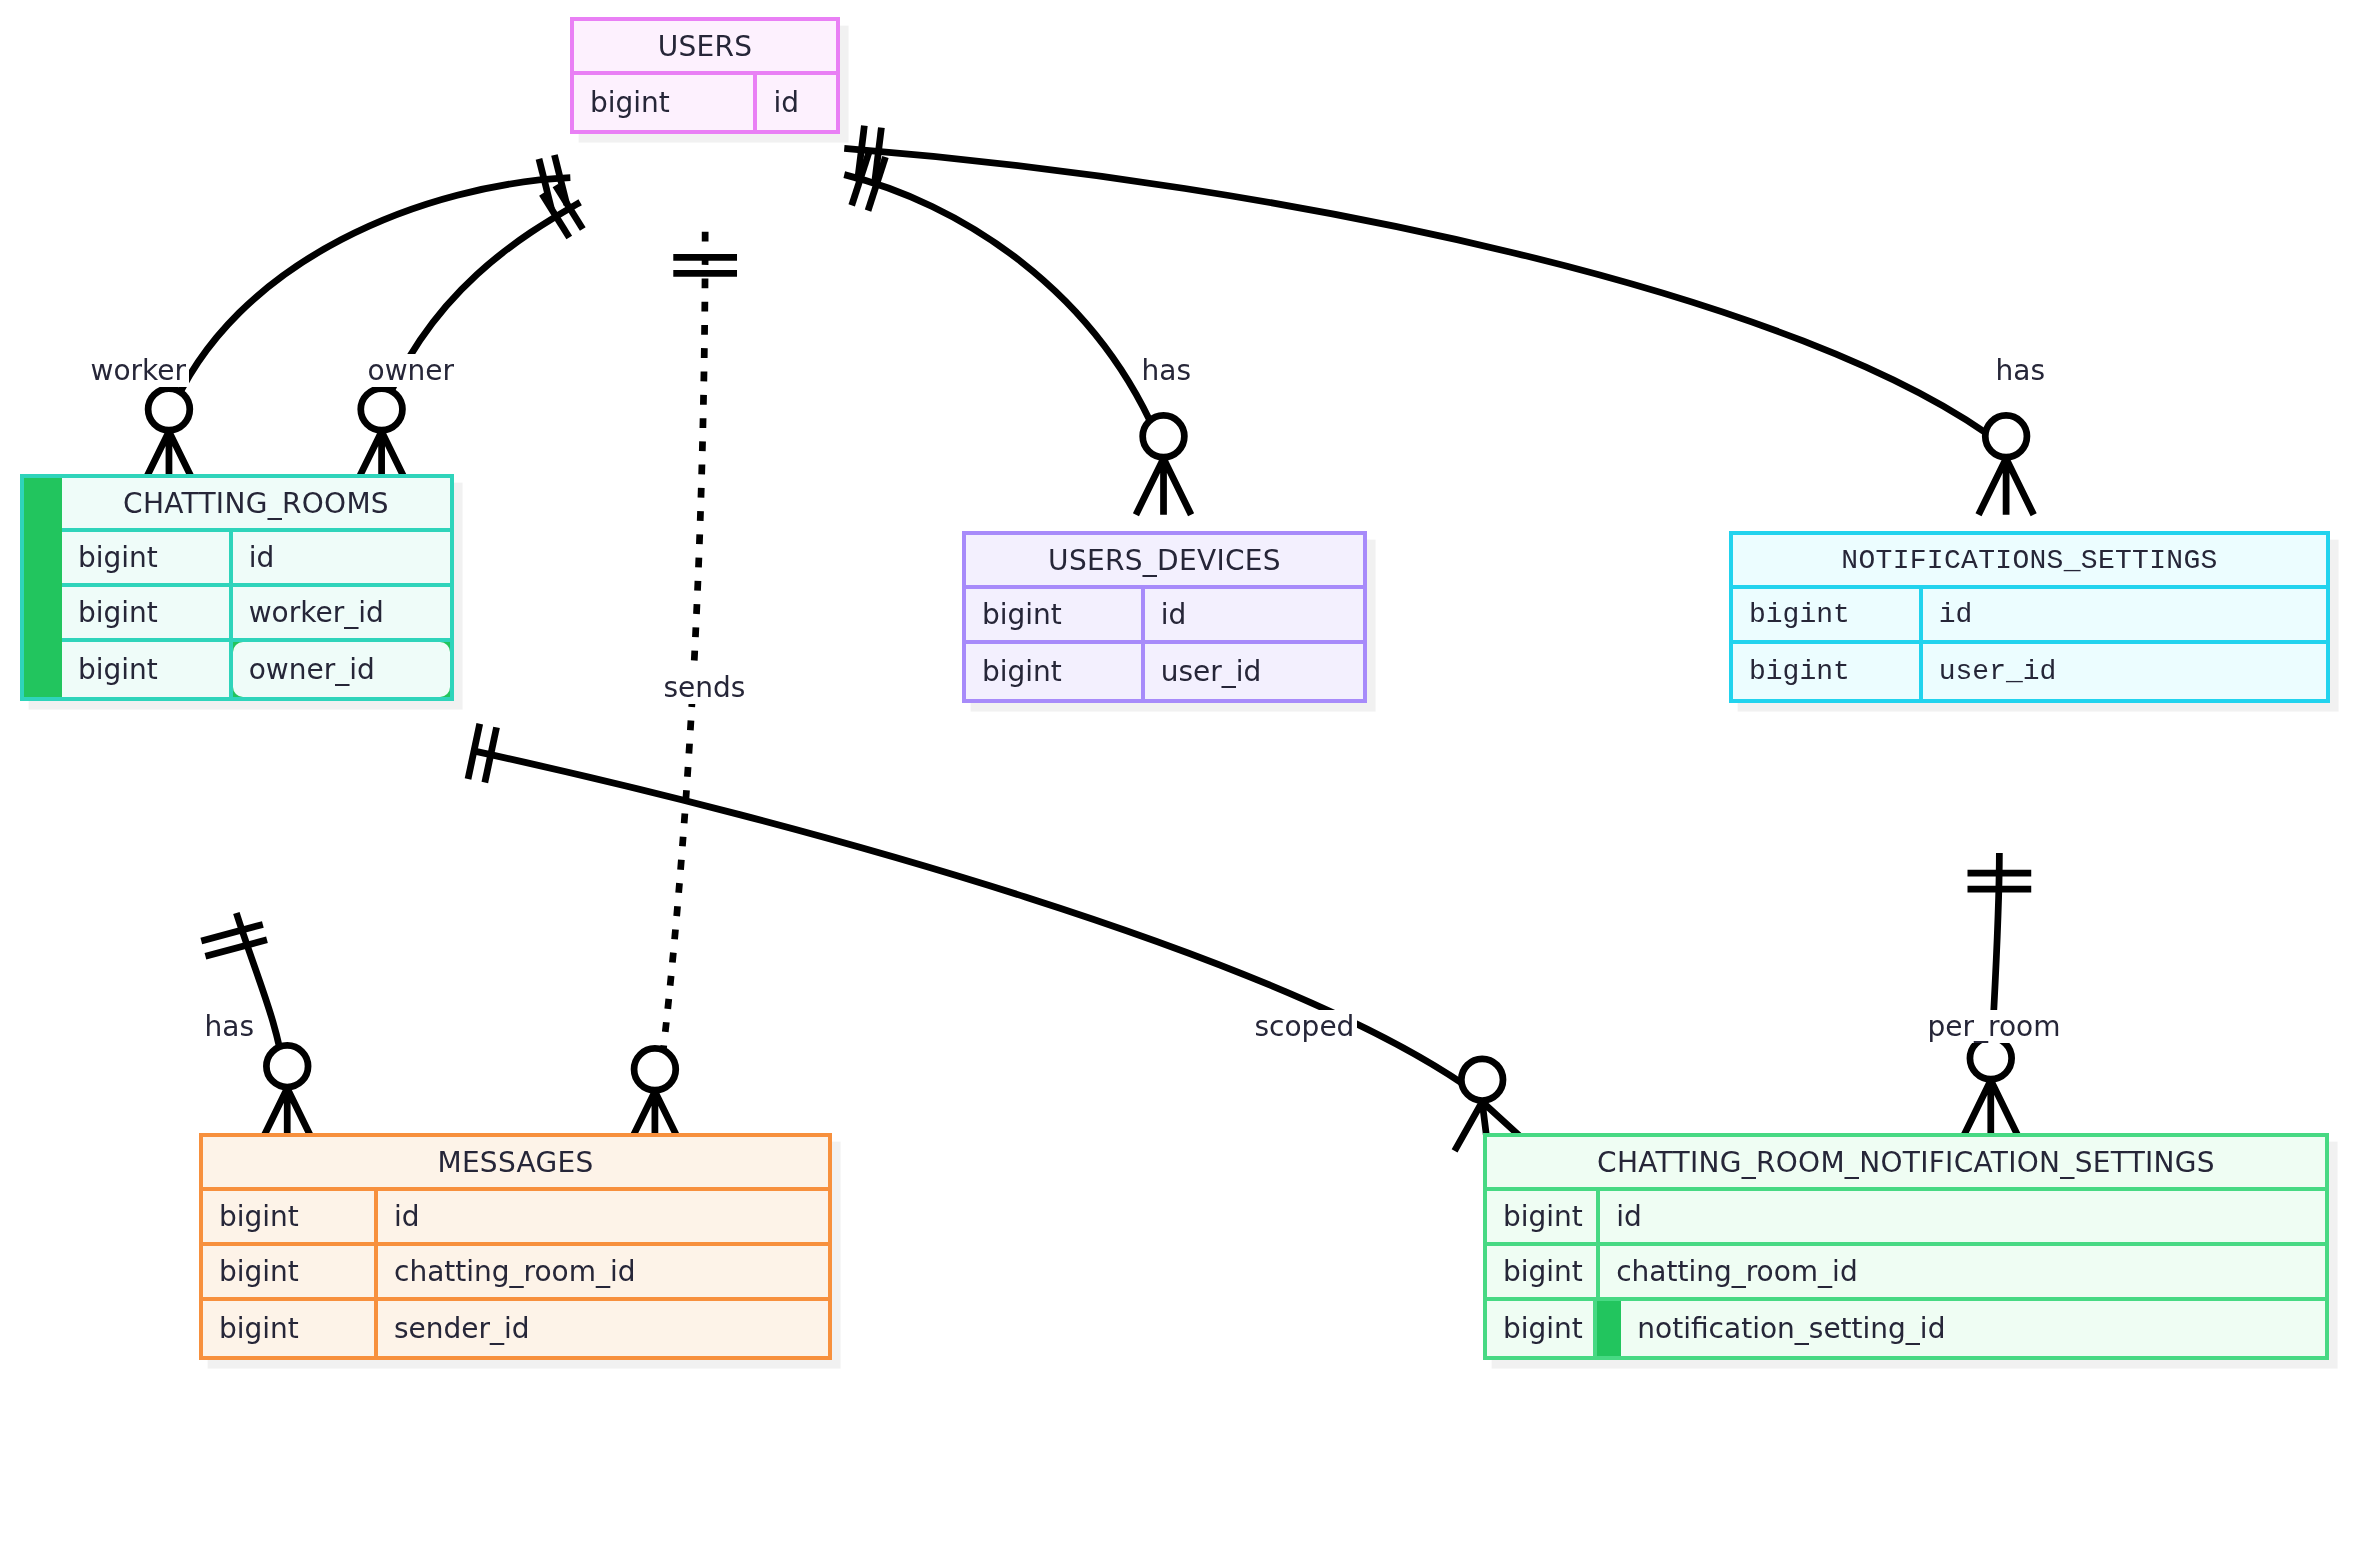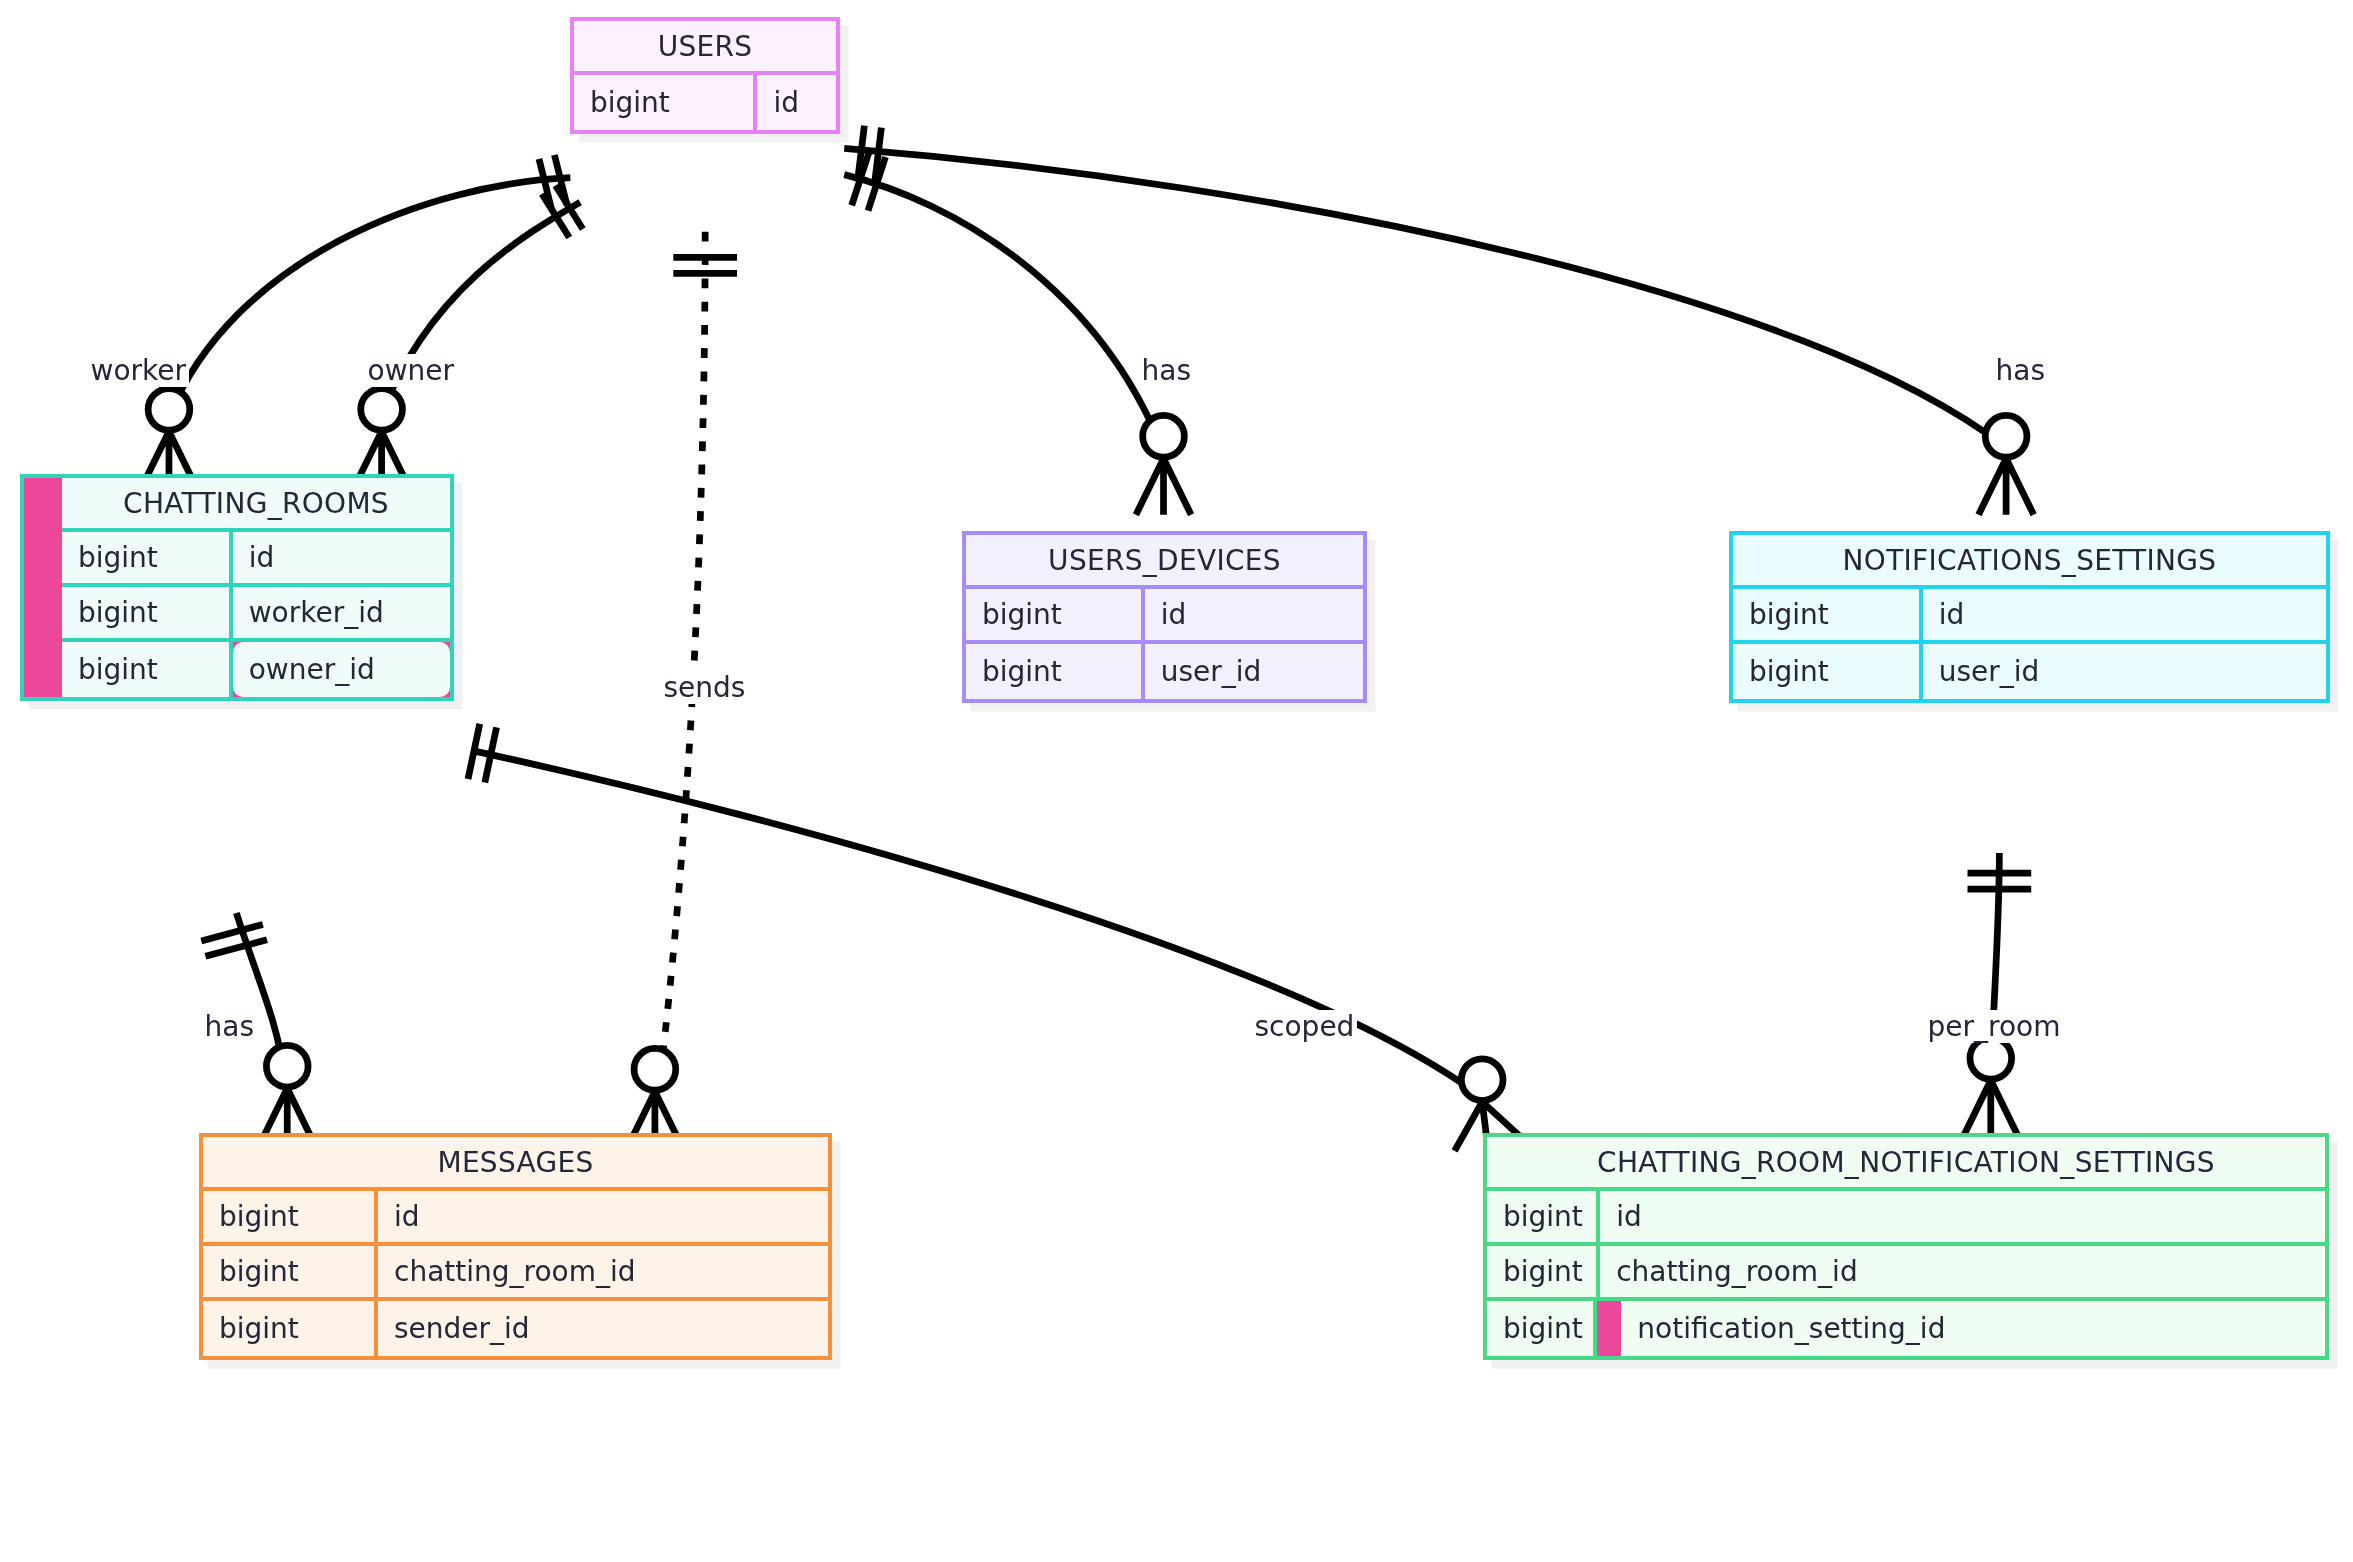--- a/index.html
+++ b/index.html
@@ -20,21 +20,21 @@
     left: 0; top: 0;
     width: 2354px;
     height: 1562px;
     pointer-events: none;
   }
   
   .entity {
     position: absolute;
     box-sizing: border-box;
     border: 4.3px solid #000;
-    background: #ec4899;
+    background: #22c55e;
     box-shadow: 8.6px 8.6px 0 0 rgba(0,0,0,0.055);
     z-index: 5;
   }
   .entity .title {
     box-sizing: border-box;
     width: 100%;
     height: 54px;
     display: flex;
     align-items: center;
     justify-content: center;
@@ -82,21 +82,21 @@
 
   .entity.devices            { border-color:#a78bfa; }
   .entity.devices .title,
   .entity.devices .row       { border-color:#a78bfa; }
   .entity.devices .cell.type { border-color:#a78bfa; }
   .entity.devices .title,
   .entity.devices .cell      { background:#f3f0fe; }
 
   .entity.notifset            { border-color:#22d3ee; }
   .entity.notifset .title,
-  .entity.notifset .row       { border-color:#22d3ee; }
+  .entity.notifset .row       { border-color:#22d3ee;font-family:Liberation Mono, monospace; }
   .entity.notifset .cell.type { border-color:#22d3ee; }
   .entity.notifset .title,
   .entity.notifset .cell      { background:#ecfdff; }
 
   .entity.messages            { border-color:#f7903d; }
   .entity.messages .title,
   .entity.messages .row       { border-color:#f7903d; }
   .entity.messages .cell.type { border-color:#f7903d; }
   .entity.messages .title,
   .entity.messages .cell      { background:#fdf3e8; }

